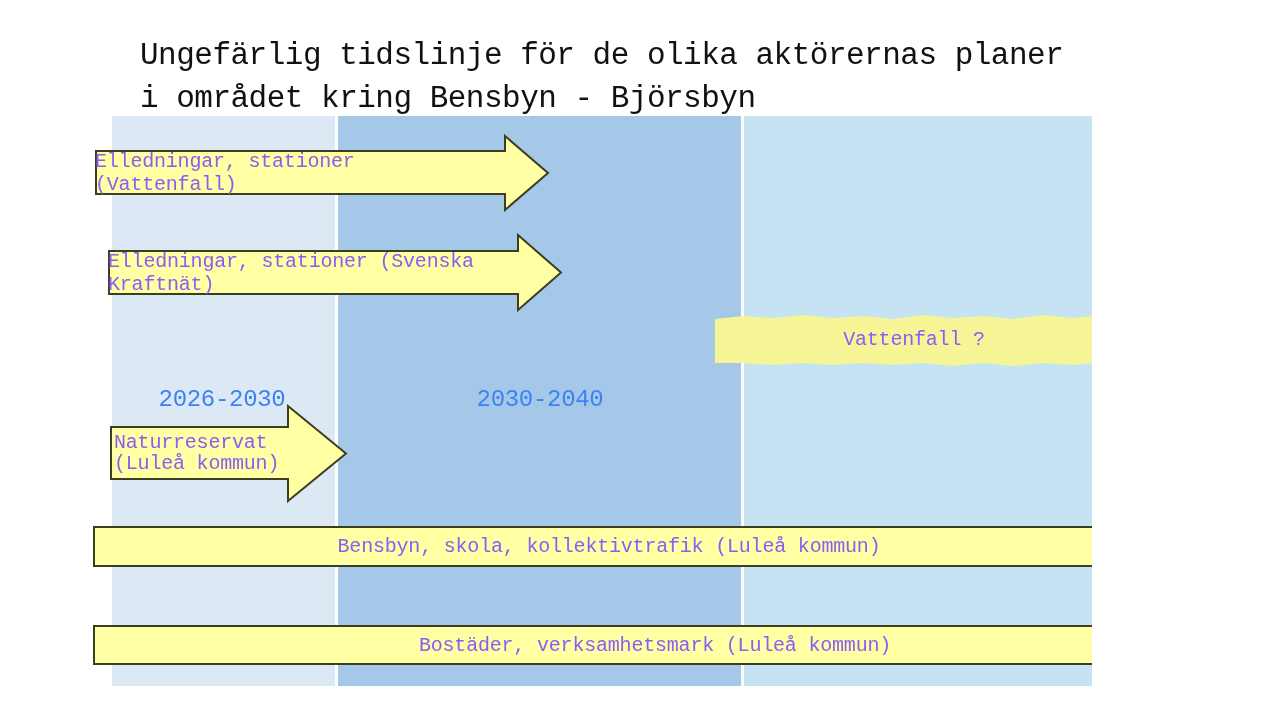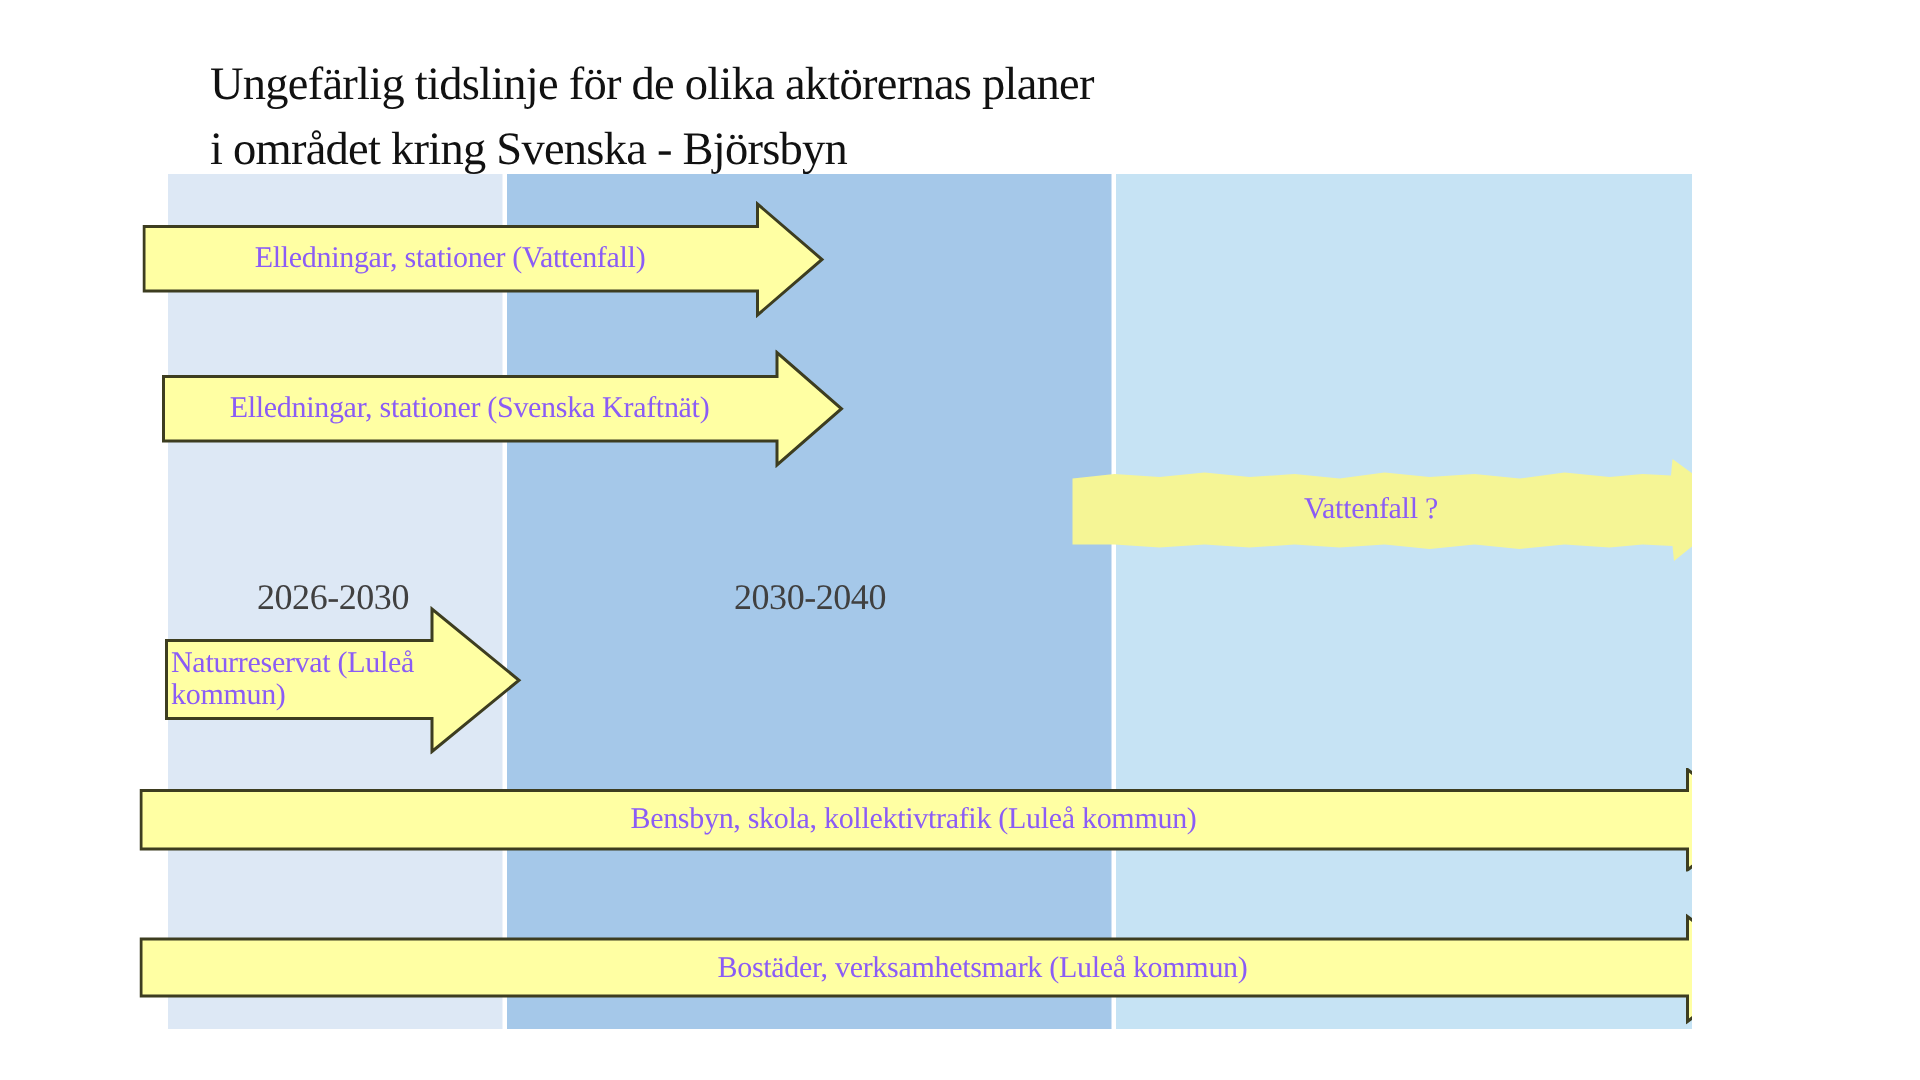--- a/index.html
+++ b/index.html
@@ -1,34 +1,33 @@
 <!DOCTYPE html>
 <html><head>
 <meta charset="utf-8">
 <style>
   html,body{margin:0;padding:0;background:#ffffff;}
   #stage{
     position:relative;width:1092px;height:720px;background:#ffffff;overflow:hidden;
-    font-family:Liberation Serif, serif;
-    padding-left:36px;
+    font-family:Liberation Mono, monospace;
   }
   
   #title{
     position:absolute;left:140px;top:34px;color:#111111;
     font-size:31px;line-height:43px;letter-spacing:-0.5px;font-weight:400;
   }
   
   .band{position:absolute;top:116px;height:570px;}
   #band-1{left:112px;width:223px;background:#dde8f5;}
   #band-2{left:338px;width:403px;background:#a5c8e9;}
   #band-3{left:744px;width:414px;background:#c6e3f4;}
   
   .period-label{
     position:absolute;top:386px;width:160px;text-align:center;
-    color:#404040;font-size:24px;letter-spacing:-0.3px;
+    color:#3b82f6;font-size:24px;letter-spacing:-0.3px;
   }
   #period-label-1{left:142px;}
   #period-label-2{left:460px;}
   #period-label-3{left:875px;}
   
   .arrow{position:absolute;}
   .arrow svg{position:absolute;left:0;top:0;display:block;}
   .arrow .arrow-label{
     position:absolute;display:flex;align-items:center;justify-content:center;
     color:#8b5cf6;font-size:20px;letter-spacing:-0.2px;
@@ -37,21 +36,21 @@
   .hand polygon{fill:#f5f595;}
   #arrow-naturreservat .arrow-label{font-size:20px;line-height:21px;}
 </style>
 </head>
 <body>
 
 <div id="stage">
 
   <div id="title">
     <div>Ungefärlig tidslinje för de olika aktörernas planer</div>
-    <div>i området kring Svenska - Björsbyn</div>
+    <div>i området kring Bensbyn - Björsbyn</div>
   </div>
 
   <div class="band" id="band-1"></div>
   <div class="band" id="band-2"></div>
   <div class="band" id="band-3"></div>
 
   <div class="period-label" id="period-label-1">2026-2030</div>
   <div class="period-label" id="period-label-2">2030-2040</div>
 
   <div class="arrow solid" id="arrow-vattenfall" style="left:95px;top:134px;width:455px;height:78px;">

